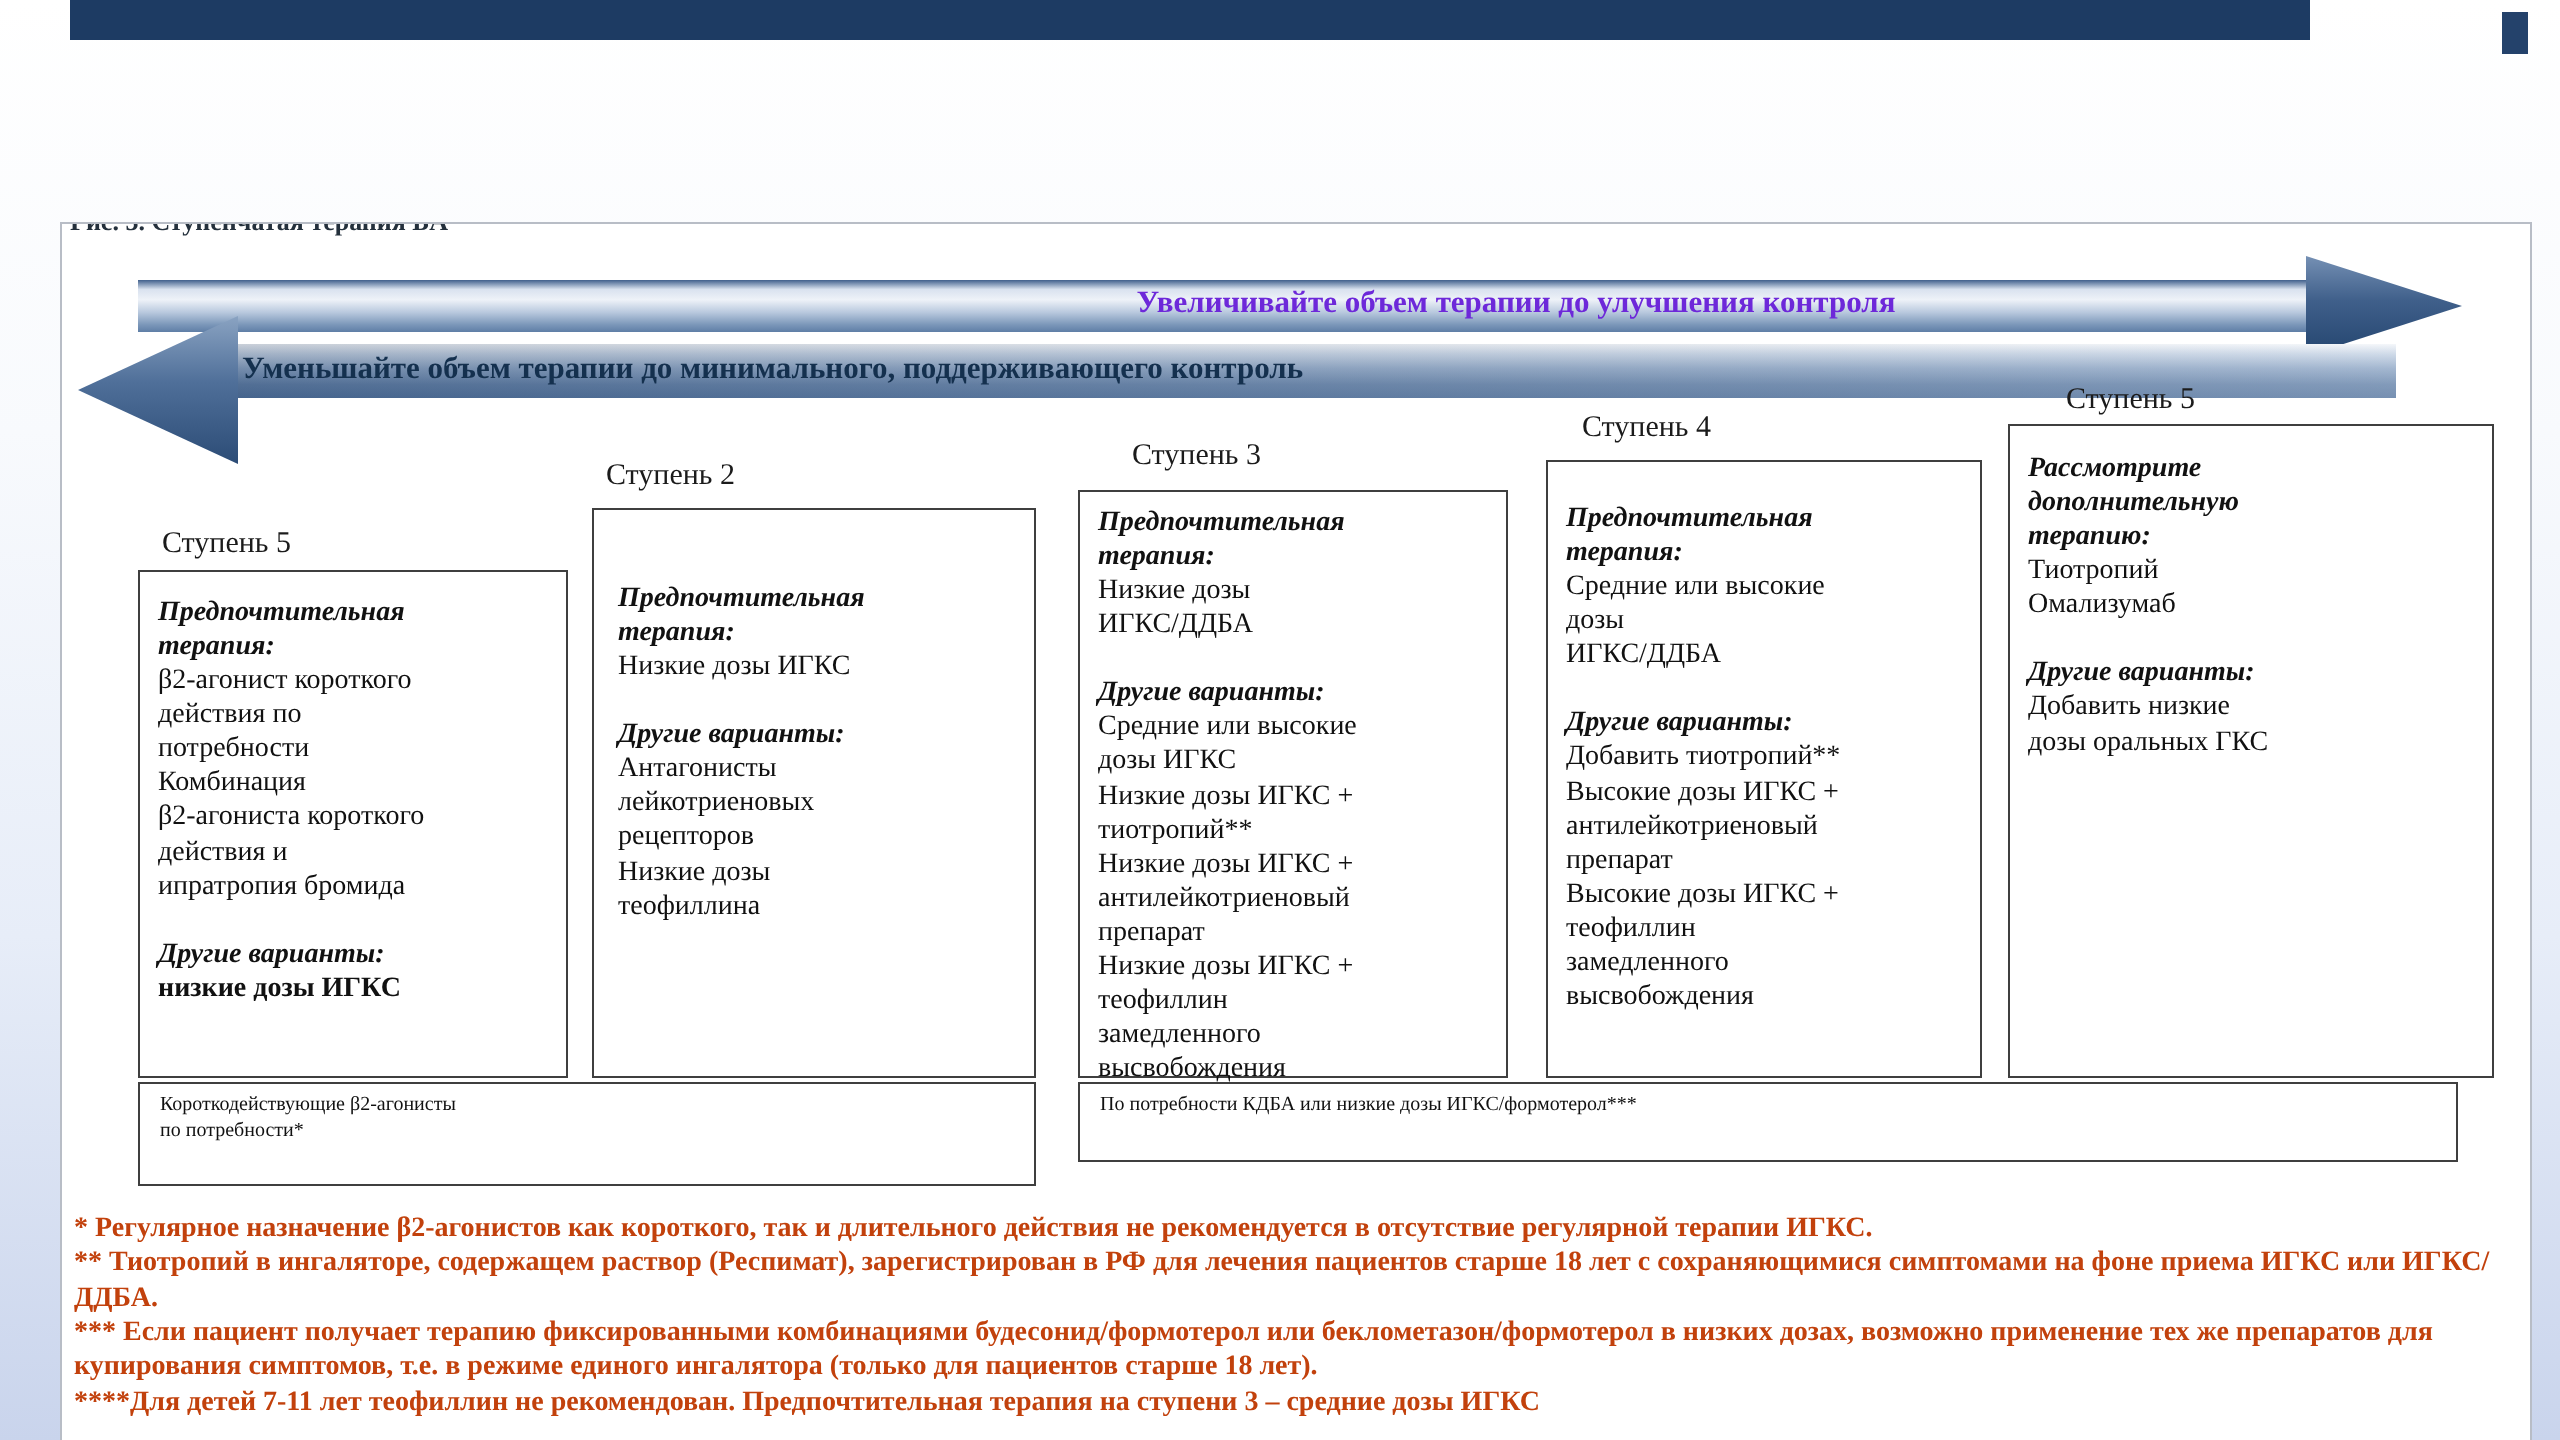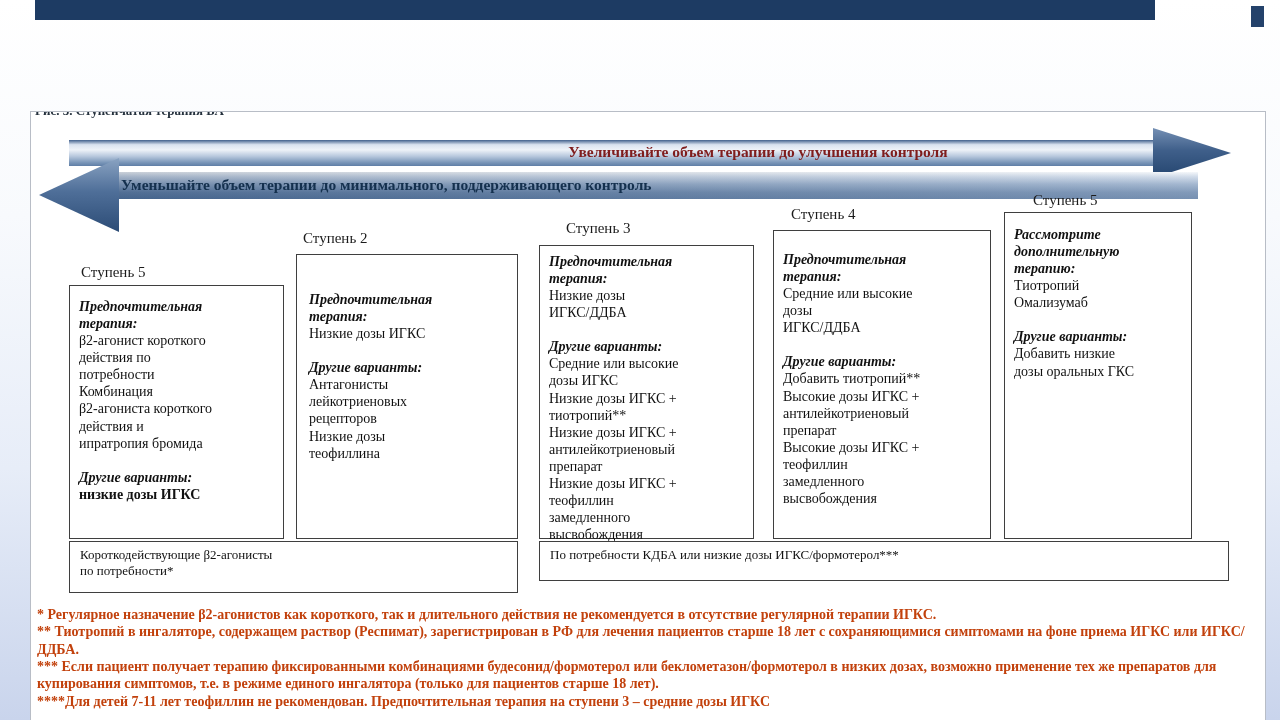--- a/index.html
+++ b/index.html
@@ -17,48 +17,48 @@
          border:1px solid #b8bdc6;border-bottom:none;box-sizing:border-box;}
   .caption{left:4px;top:0;width:320px;height:9px;overflow:hidden;}
   .caption span{display:block;margin-top:-9px;font-weight:bold;font-size:13px;color:#24303c;}
   
   .arrow-up-body{left:38px;top:28px;width:1084px;height:26px;
     background:linear-gradient(180deg,#41608c 0%,#d9e2ef 18%,#eef2f8 38%,#b9c9de 62%,#7b97b9 86%,#5f7ea6 100%);}
   .arrow-up-head{left:1122px;top:16px;width:78px;height:50px;
     clip-path:polygon(0 0,100% 50%,0 100%);
     background:linear-gradient(180deg,#7590b4 0%,#3f5f8a 45%,#24456f 100%);}
   .arrow-up-label{left:397px;top:31px;width:660px;text-align:center;
-    font-weight:bold;font-size:15.5px;color:#7f1d1d;}
+    font-weight:bold;font-size:15.5px;color:#6d28d9;}
   .arrow-down-body{left:85px;top:60px;width:1082px;height:27px;
     background:linear-gradient(90deg,rgba(20,40,70,0.18) 0%,rgba(255,255,255,0.22) 100%),
                linear-gradient(180deg,#f2f5f9 0%,#c3d1e3 18%,#8aa3c3 45%,#5f7ea6 75%,#50719c 100%);}
   .arrow-down-head{left:8px;top:46px;width:80px;height:74px;
     clip-path:polygon(100% 0,0 50%,100% 100%);
     background:linear-gradient(180deg,#8aa3c2 0%,#4f6f99 45%,#2c4c76 100%);}
   .arrow-down-label{left:90px;top:64px;width:900px;
     font-weight:bold;font-size:15.5px;color:#14304e;}
   
   .step-title{font-size:15px;color:#1b1b1b;}
   .step-box{background:#fff;border:1.5px solid #3f3f3f;box-sizing:border-box;
     font-size:14px;line-height:1.22;color:#111;padding:0 9px;}
   .pre{white-space:pre-line;}
   .h-bi{font-weight:bold;font-style:italic;}
   .gap-top{margin-top:17px;}
   .bold{font-weight:bold;}
   #box1{left:38px;top:173px;width:215px;height:254px;padding-top:12px;}
   #box2{left:265px;top:142px;width:222px;height:285px;padding-top:36px;padding-left:12px;}
   #box3{left:508px;top:133px;width:215px;height:294px;padding-top:7px;}
   #box4{left:742px;top:118px;width:218px;height:309px;padding-top:20px;}
-  #box5{left:973px;top:100px;width:188px;height:327px;padding-top:13px;}
+  #box5{left:973px;top:100px;width:243px;height:327px;padding-top:13px;}
   #title1{left:50px;top:152px;}  #title2{left:272px;top:118px;}
   #title3{left:515px;top:108px;margin-left:20px;} #title4{left:760px;top:94px;}
   #title5{left:1002px;top:80px;}
   
   .reliever{background:#fff;border:1.5px solid #3f3f3f;box-sizing:border-box;
-    font-size:13px;color:#111;padding:5px 10px;line-height:1.25;}
+    font-size:10px;color:#111;padding:5px 10px;line-height:1.25;}
   #reliever-left{left:38px;top:429px;width:449px;height:52px;}
   #reliever-right{left:508px;top:429px;width:690px;height:40px;}
   
   .footnotes{left:6px;top:494px;width:1220px;font-weight:bold;font-size:14px;
     line-height:1.24;color:#c2410c;}
   .footnotes p{margin:0;}
 </style>
 </head>
 <body>
 

